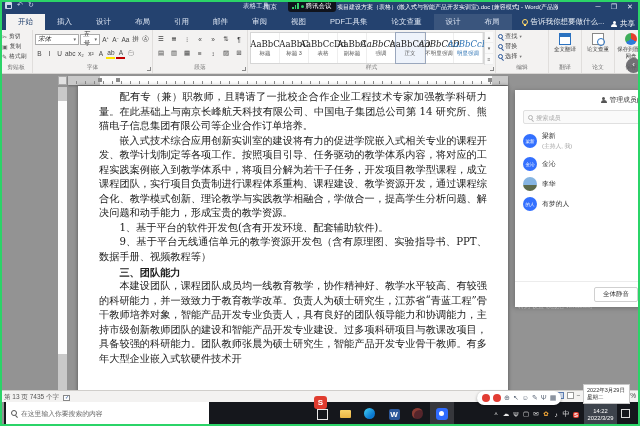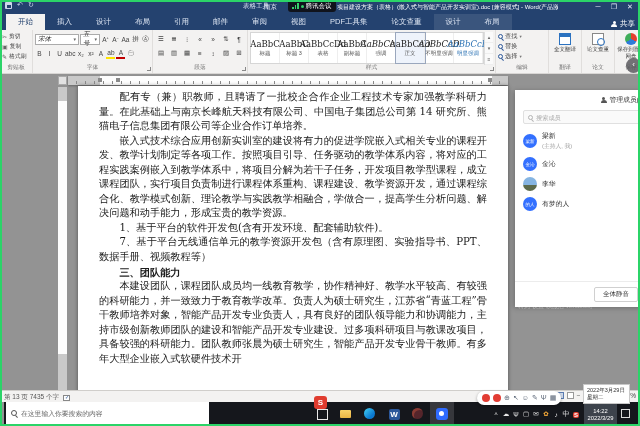--- a/index.html
+++ b/index.html
@@ -203,20 +203,24 @@
         <div class="tab"><span>布局</span></div>
         <div class="tab"><span>引用</span></div>
         <div class="tab"><span>邮件</span></div>
         <div class="tab"><span>审阅</span></div>
         <div class="tab"><span>视图</span></div>
         <div class="tab"><span>PDF工具集</span></div>
         <div class="tab"><span>论文查重</span></div>
         <div class="tab contextual"><span>设计</span></div>
         <div class="tab contextual"><span>布局</span></div>
       </div>
+    <div class="tellme">
+      <span class="bulb"></span>
+      <span>告诉我你想要做什么...</span>
+    </div>
     <div class="sharebtn">
       <span class="person"></span>
       <span>共享</span>
     </div>
   </div>
 
   <div class="ribbon">
     <div class="rgroup">
       <div class="clipcol">
           <div class="clipitem">
@@ -450,21 +454,21 @@
       <span class="imark" style="left:30px"></span>
       <span class="imark" style="left:48px"></span>
       <span class="imark" style="left:420px"></span>
     </div>
     <div class="vruler"></div>
     <div class="page">
       <div>
           <p class="indent">配有专（兼）职教师，且聘请了一批校企合作企业工程技术专家加强教学科研力量。在此基础上与南京长峰航天科技有限公司、中国电子集团总公司第 14 研究所、熊猫电子信息集团有限公司等企业合作订单培养。</p>
           <p class="indent">嵌入式技术综合应用创新实训室的建设将有力的促进学院嵌入式相关专业的课程开发、教学计划制定等各项工作。按照项目引导、任务驱动的教学体系内容，将对应的工程实践案例嵌入到教学体系中，将项目分解为若干子任务，开发项目教学型课程，成立课程团队，实行项目负责制进行课程体系重构、课程建设、教学资源开发，通过课程综合化、教学模式创新、理论教学与实践教学相融合，学做合一，提高学生分析问题、解决问题和动手能力，形成宝贵的教学资源。</p>
           <p class="indent">1、基于平台的软件开发包(含有开发环境、配套辅助软件)。</p>
-          <p class="indent">7、基于平台无线通信单元的教学资源开发包（含有原理图、实验指导书、PPT、数据手册、视频教程等）</p>
+          <p class="indent">9、基于平台无线通信单元的教学资源开发包（含有原理图、实验指导书、PPT、数据手册、视频教程等）</p>
           <p class="bold indent">三、团队能力</p>
           <p class="indent">本建设团队，课程团队成员均一线教育教学，协作精神好、教学水平较高、有较强的科研能力，并一致致力于教育教学改革。负责人为硕士研究生，江苏省“青蓝工程”骨干教师培养对象，智能产品开发专业负责人，具有良好的团队领导能力和协调能力，主持市级创新教师团队的建设和智能产品开发专业建设。过多项科研项目与教课改项目，具备较强的科研能力。团队教师张晨为硕士研究生，智能产品开发专业骨干教师。有多年大型企业嵌入式软硬件技术开</p>
         </div>
     </div>
 
   </div>
 
   <div class="watermark">
     <div class="w1">激活 Windows</div>
     <div class="w2">转到“设置”以激活 Windows。</div>

